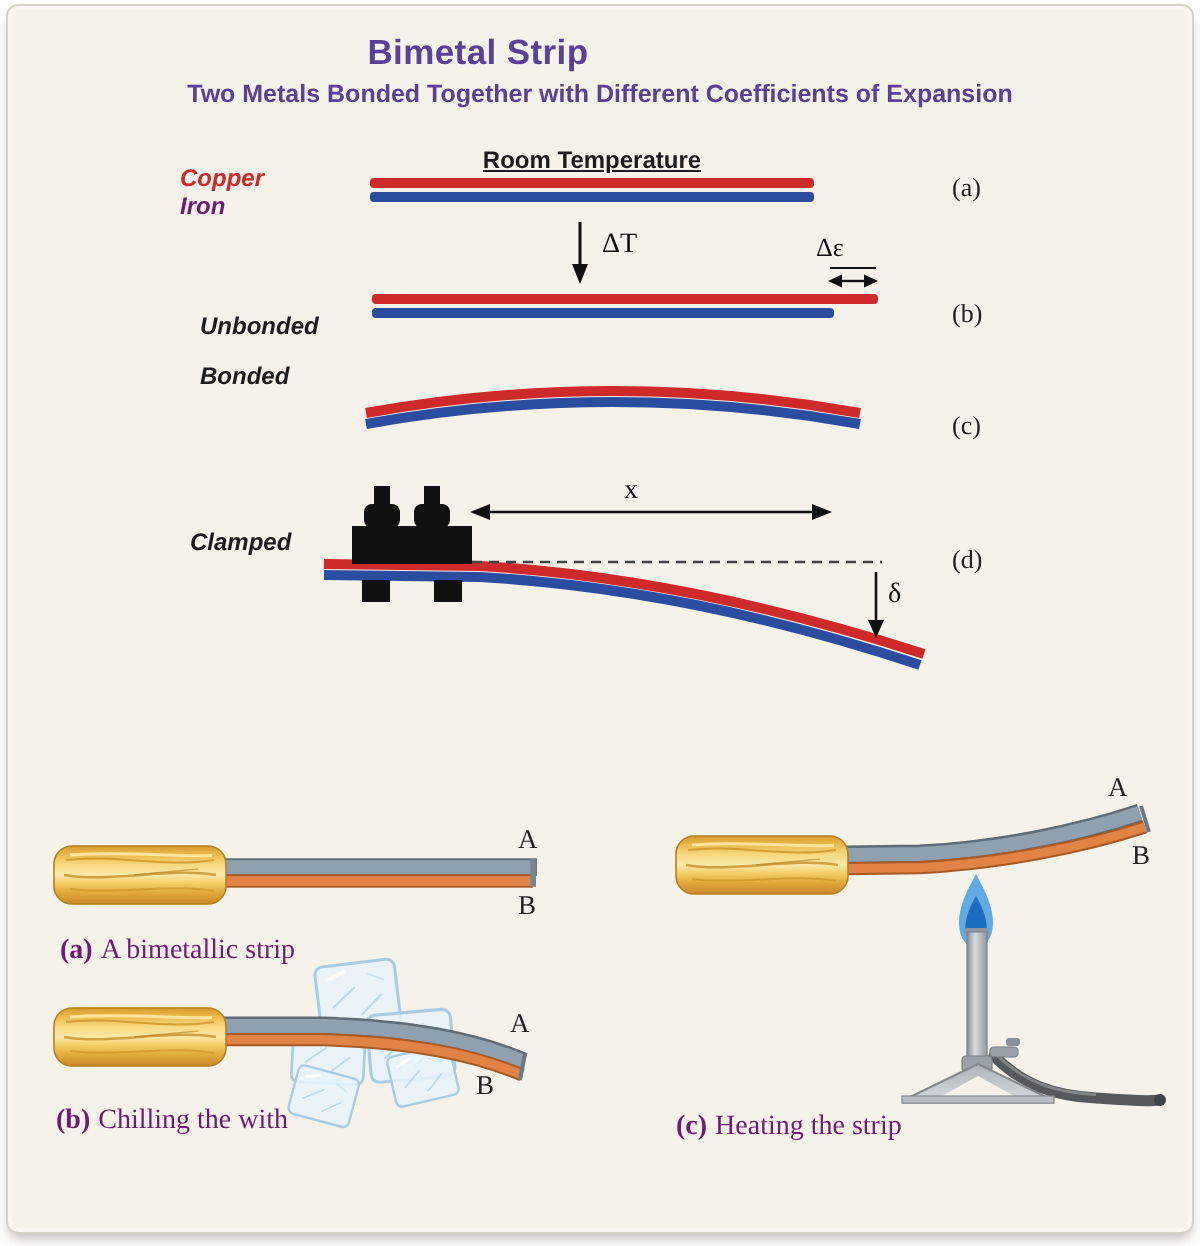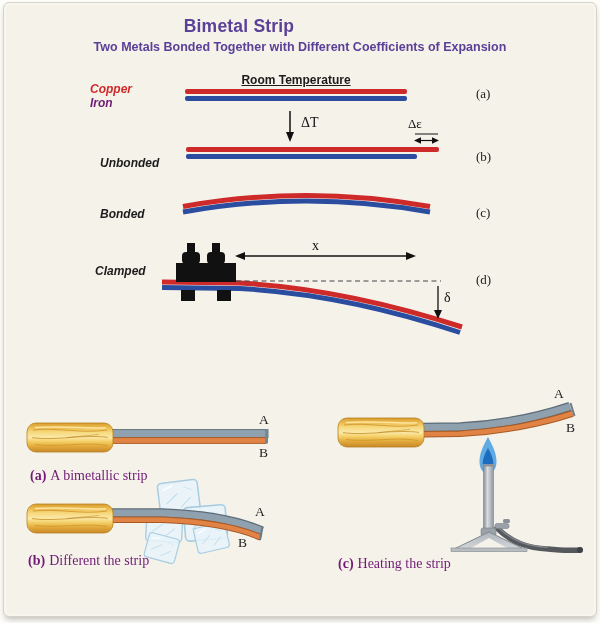--- a/index.html
+++ b/index.html
@@ -177,37 +177,37 @@
 <div class="txt slabel ralign copper" style="left:90px;top:83px;">Copper</div>
 <div class="txt slabel ralign iron" style="left:90px;top:97px;">Iron</div>
 <div class="txt tag" style="left:476px;top:87px;">(a)</div>
 
 <div class="txt math" style="left:301px;top:115px;">ΔT</div>
 
 <div class="txt slabel ralign" style="left:100px;top:146px;margin-top:11px;">Unbonded</div>
 <div class="txt math" style="left:408px;top:117px;width:38px;text-align:left;font-size:13px;">Δε</div>
 <div class="txt tag" style="left:476px;top:150px;">(b)</div>
 
-<div class="txt slabel ralign" style="left:100px;top:208px;">Bonded</div>
+<div class="txt slabel ralign" style="left:100px;top:182px;">Bonded</div>
 <div class="txt tag" style="left:476px;top:206px;">(c)</div>
 
 <div class="txt slabel ralign" style="left:95px;top:265px;">Clamped</div>
 <div class="txt math" style="left:312px;top:238px;">x</div>
 <div class="txt math" style="left:444px;top:290px;">δ</div>
 <div class="txt tag" style="left:476px;top:273px;">(d)</div>
 
 <div class="txt ablabel" style="left:259px;top:413px;">A</div>
 <div class="txt ablabel" style="left:259px;top:446px;">B</div>
 <div class="txt caption" style="left:30px;top:468px;">
   <span class="ctag">(a)</span><span>A bimetallic strip</span>
 </div>
 
 <div class="txt ablabel" style="left:255px;top:505px;">A</div>
 <div class="txt ablabel" style="left:238px;top:536px;">B</div>
 <div class="txt caption" style="left:28px;top:553px;">
-  <span class="ctag">(b)</span><span>Different the strip</span>
+  <span class="ctag">(b)</span><span>Chilling the with</span>
 </div>
 
 <div class="txt ablabel" style="left:554px;top:387px;">A</div>
 <div class="txt ablabel" style="left:566px;top:421px;">B</div>
 <div class="txt caption" style="left:338px;top:556px;">
   <span class="ctag">(c)</span><span>Heating the strip</span>
 </div>
 
 </body></html>

